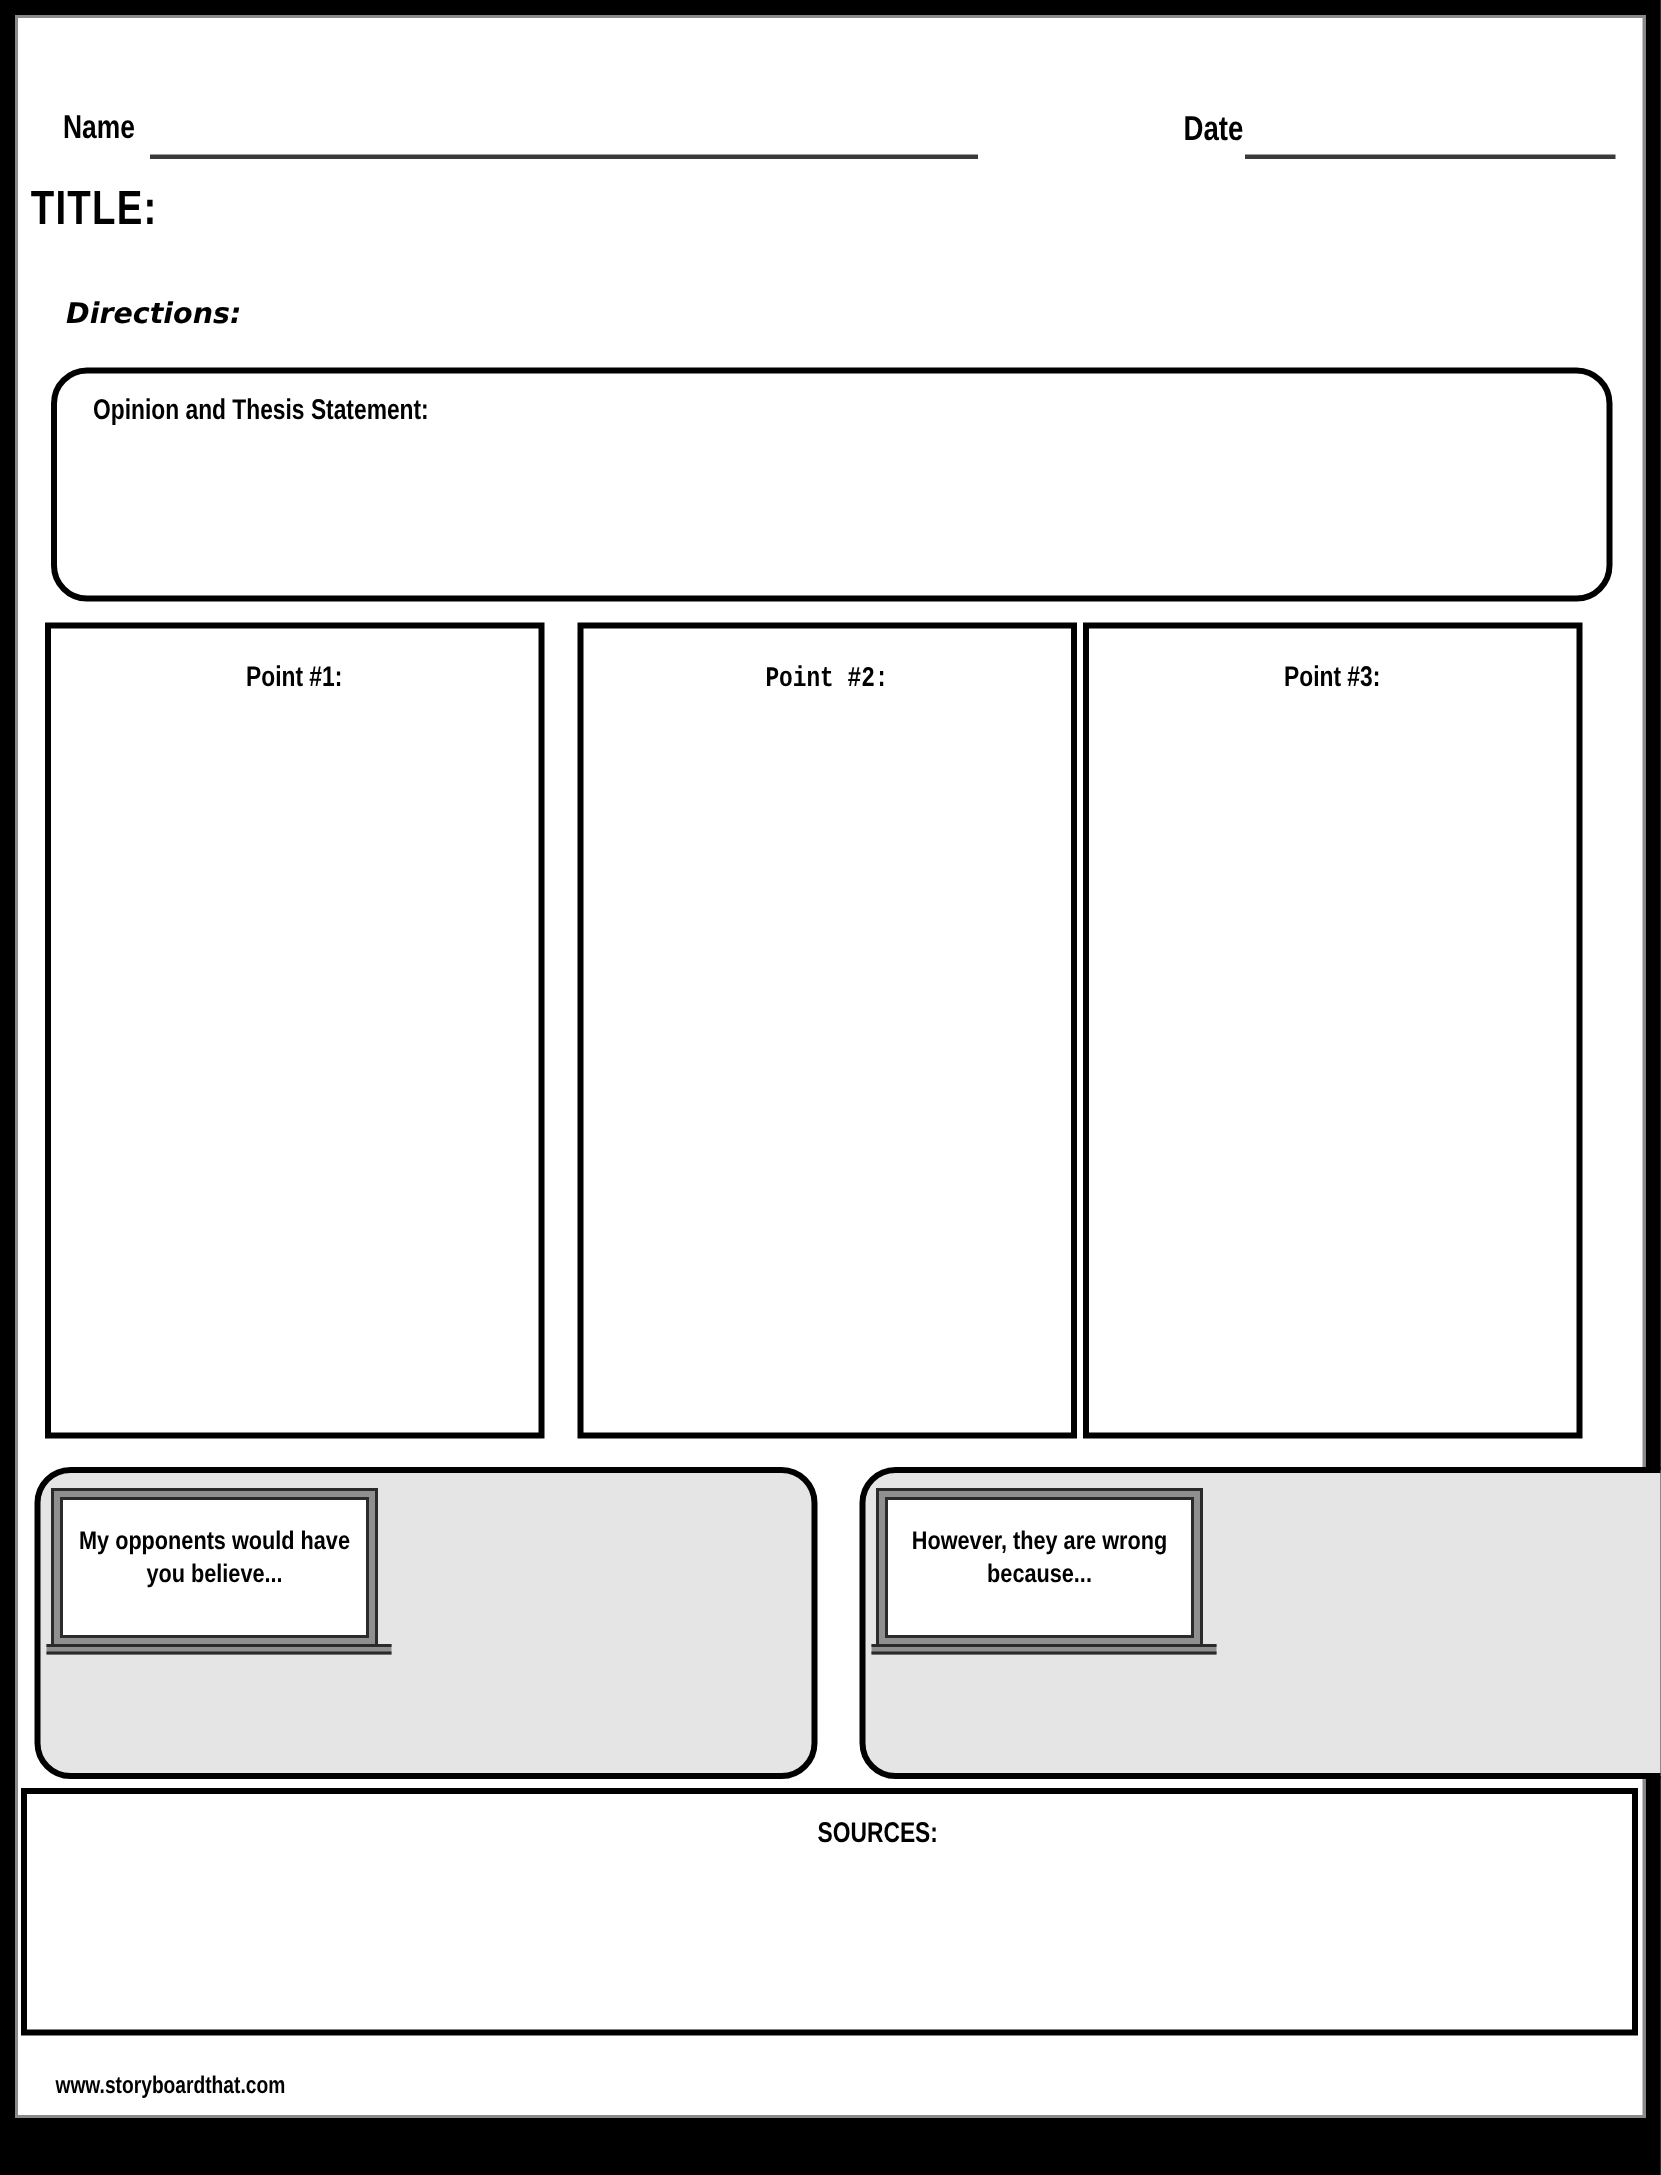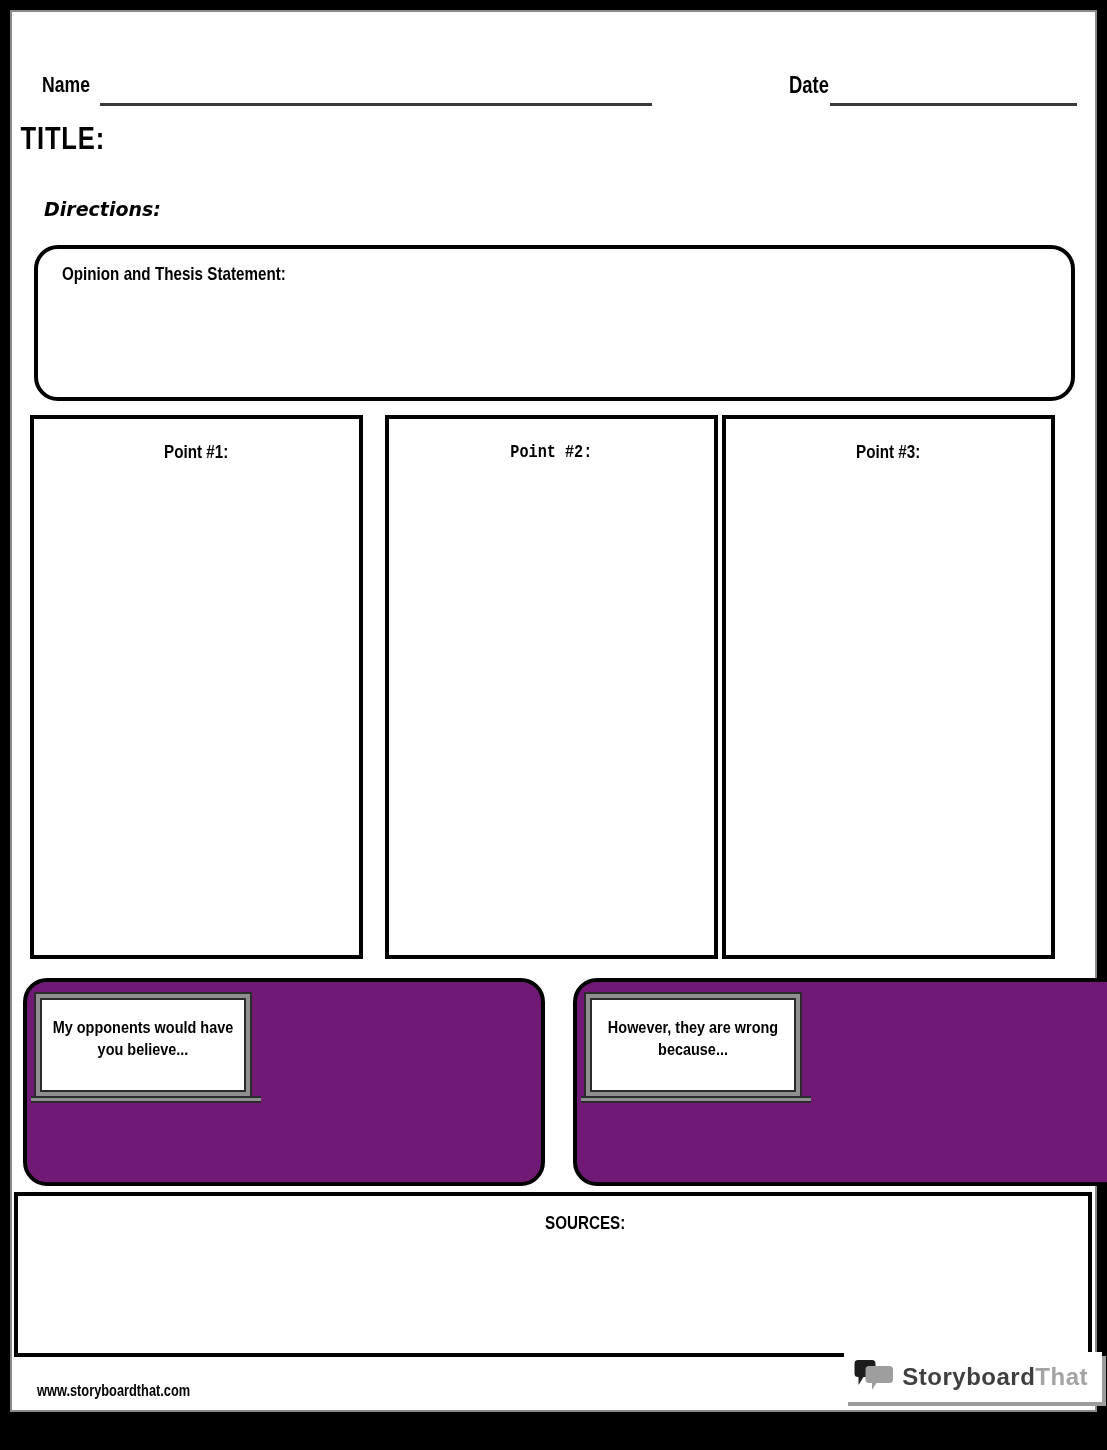--- a/index.html
+++ b/index.html
@@ -42,21 +42,21 @@
     border:4px solid #000; background:#fff;
   }
   .point-box.p1 { left:20px;  }
   .point-box.p2 { left:375px;font-family:Liberation Mono, monospace; }
   .point-box.p3 { left:712px; }
   .point-label { width:100%; text-align:center; margin-top:22px; font-size:19px; }
 
   
   .counter-box {
     position:absolute; top:968px; height:208px;
-    border:4px solid #000; border-radius:24px; background:#701a75;
+    border:4px solid #000; border-radius:24px; background:#e5e5e5;
   }
   .counter-box.left  { left:13px;  width:522px; }
   .counter-box.right { left:563px; width:564px; }
 
   .board {
     position:absolute; left:9px; top:12px; width:214px; height:102px;
     background:#fff;
     border:4px solid #8f8f8f;
     box-shadow: 0 0 0 2px #2b2b2b, inset 0 0 0 2px #2b2b2b;
   }
@@ -134,20 +134,13 @@
       </div>
     </div>
 
     <div class="sources-box">
       <div class="sources-label"><span class="cond-c">SOURCES:</span></div>
     </div>
 
     <span class="site-url"><span class="cond-l">www.storyboardthat.com</span></span>
   </div>
 
-  <div class="logo-box">
-    <svg class="logo-icon" viewBox="0 0 40 36" xmlns="http://www.w3.org/2000/svg">
-      <path d="M4 1 h14 a3.5 3.5 0 0 1 3.5 3.5 v10 a3.5 3.5 0 0 1 -3.5 3.5 h-8.5 l-5 8 v-8 h-0.5 a3.5 3.5 0 0 1 -3.5 -3.5 v-10 a3.5 3.5 0 0 1 3.5 -3.5 z" fill="#1c1c1c"></path>
-      <path d="M15 7 h20.5 a3.5 3.5 0 0 1 3.5 3.5 v10 a3.5 3.5 0 0 1 -3.5 3.5 h-13 l-4.5 7 v-7 h-3 a3.5 3.5 0 0 1 -3.5 -3.5 v-10 a3.5 3.5 0 0 1 3.5 -3.5 z" fill="#9e9e9e"></path>
-    </svg>
-    <span class="logo-text"><span>Storyboard</span><span class="that">That</span></span>
-  </div>
 </div>
 
 </body></html>

